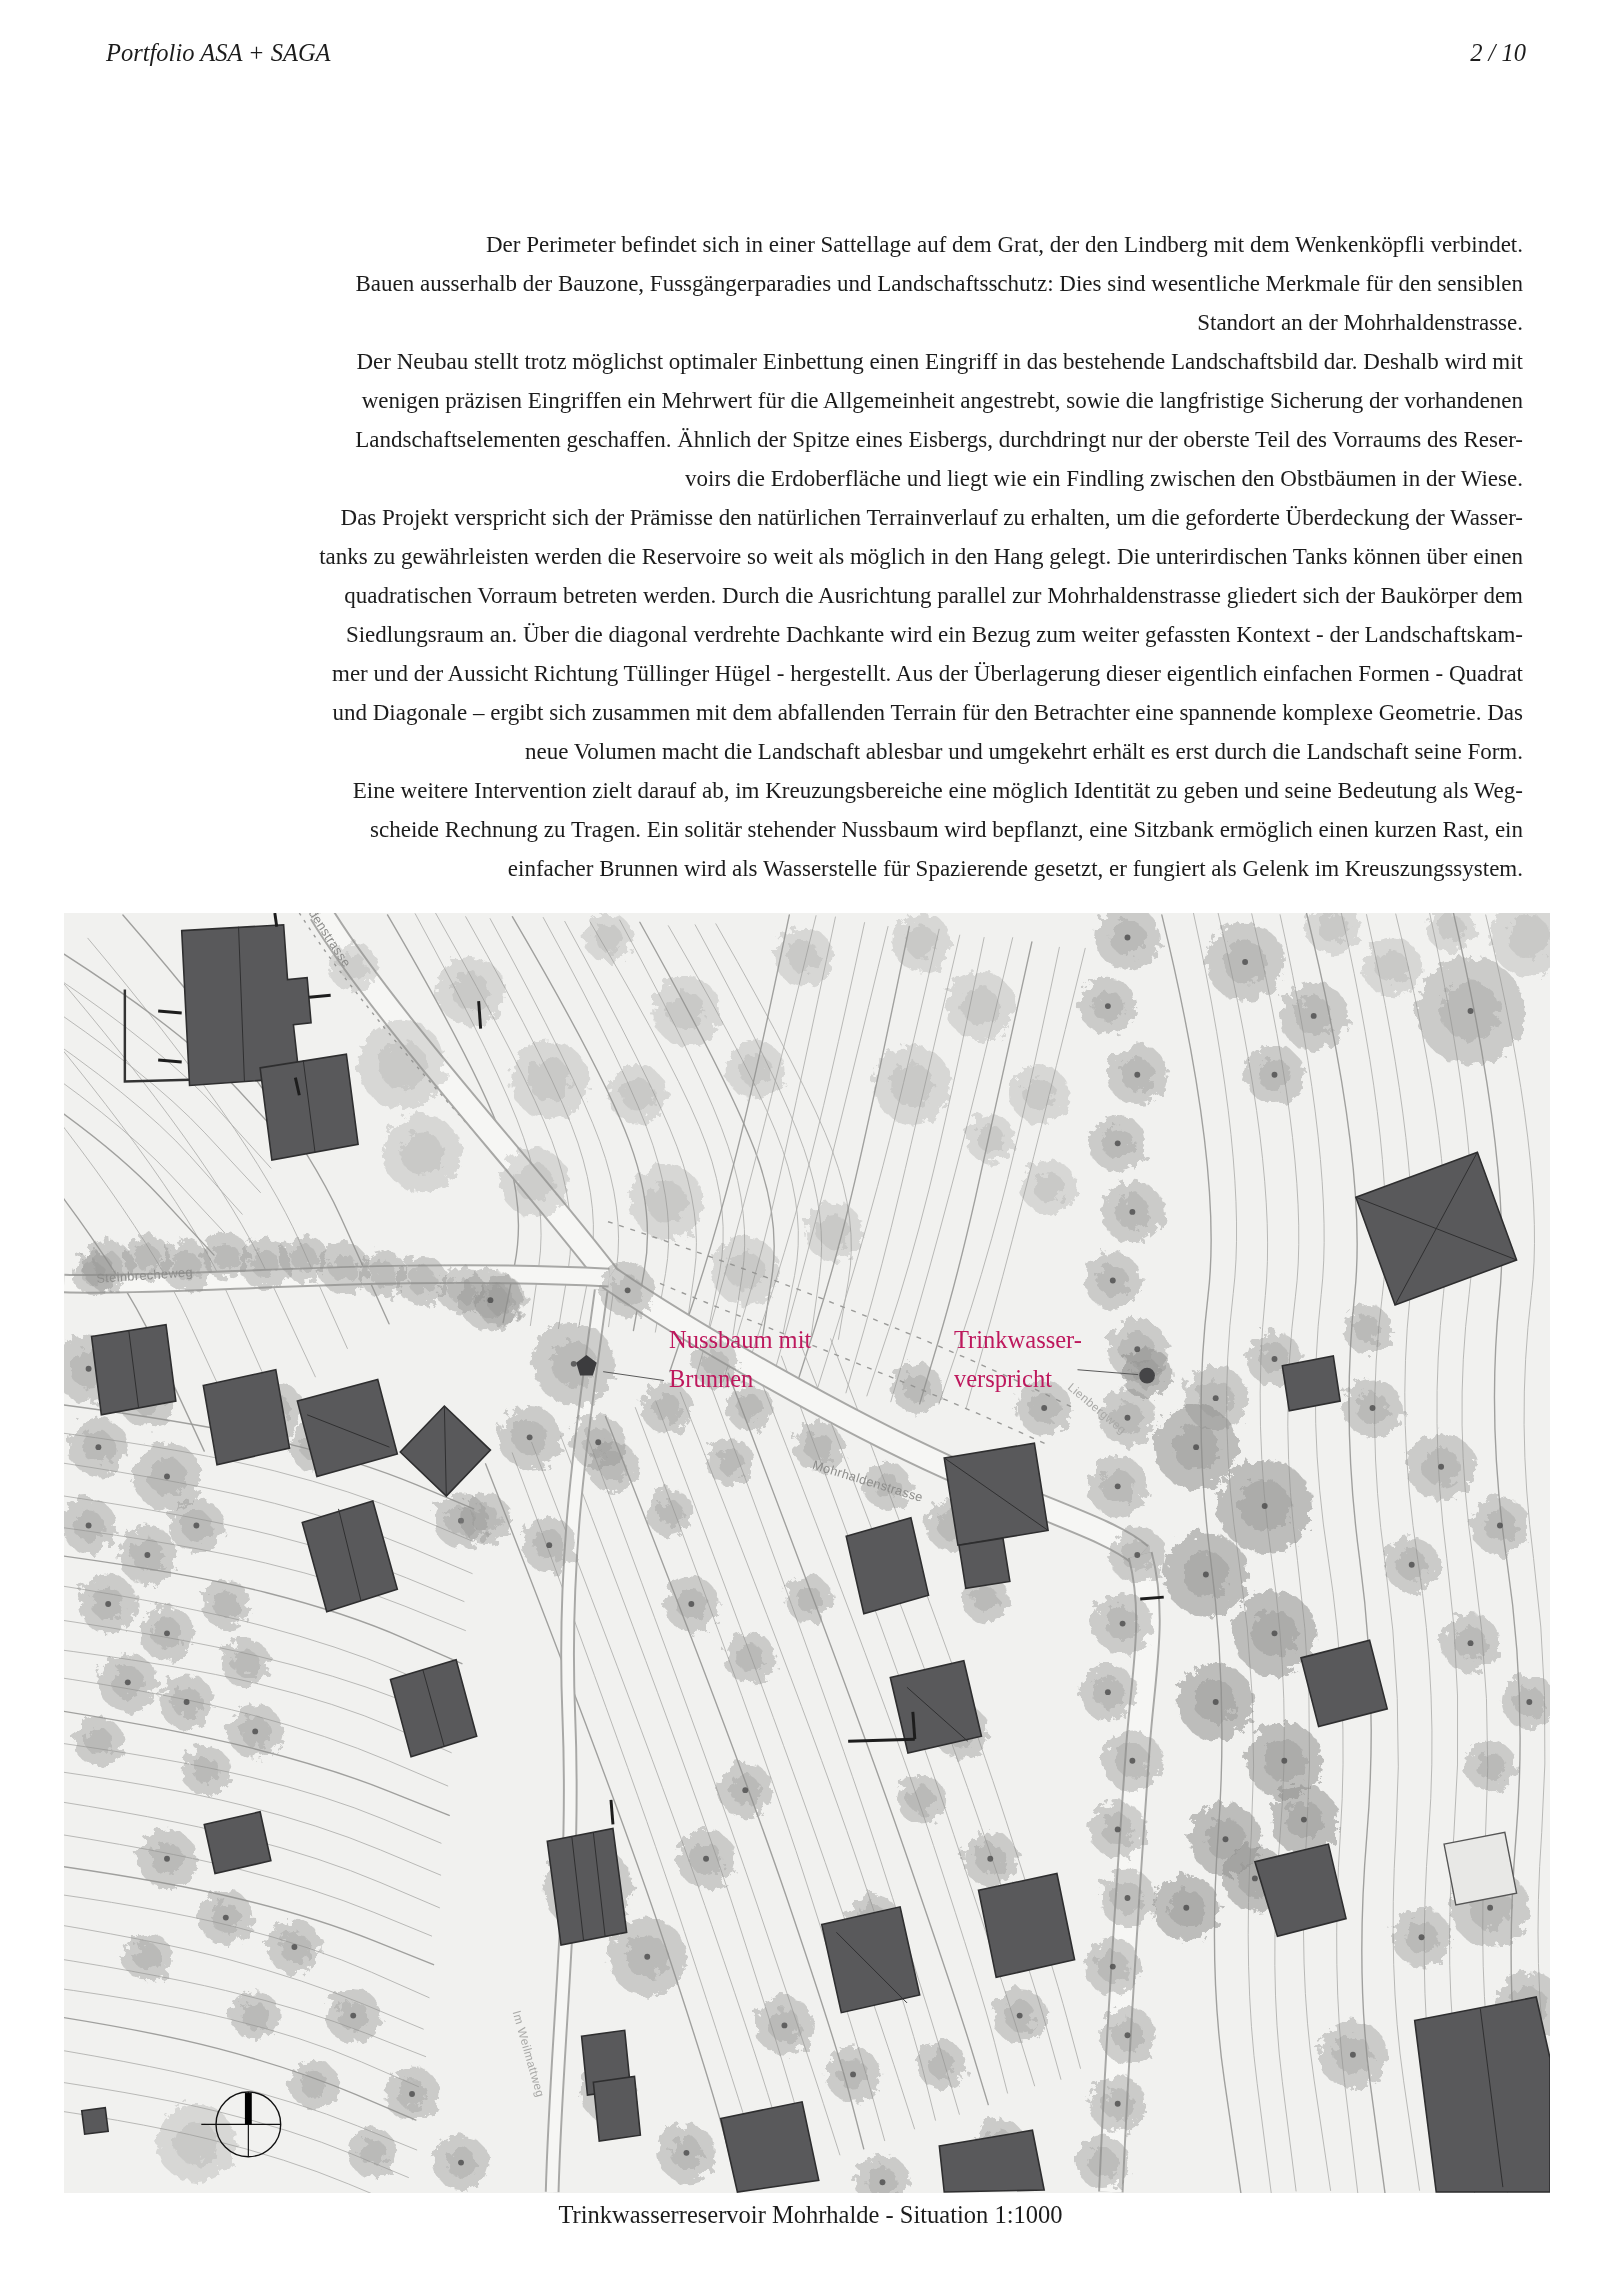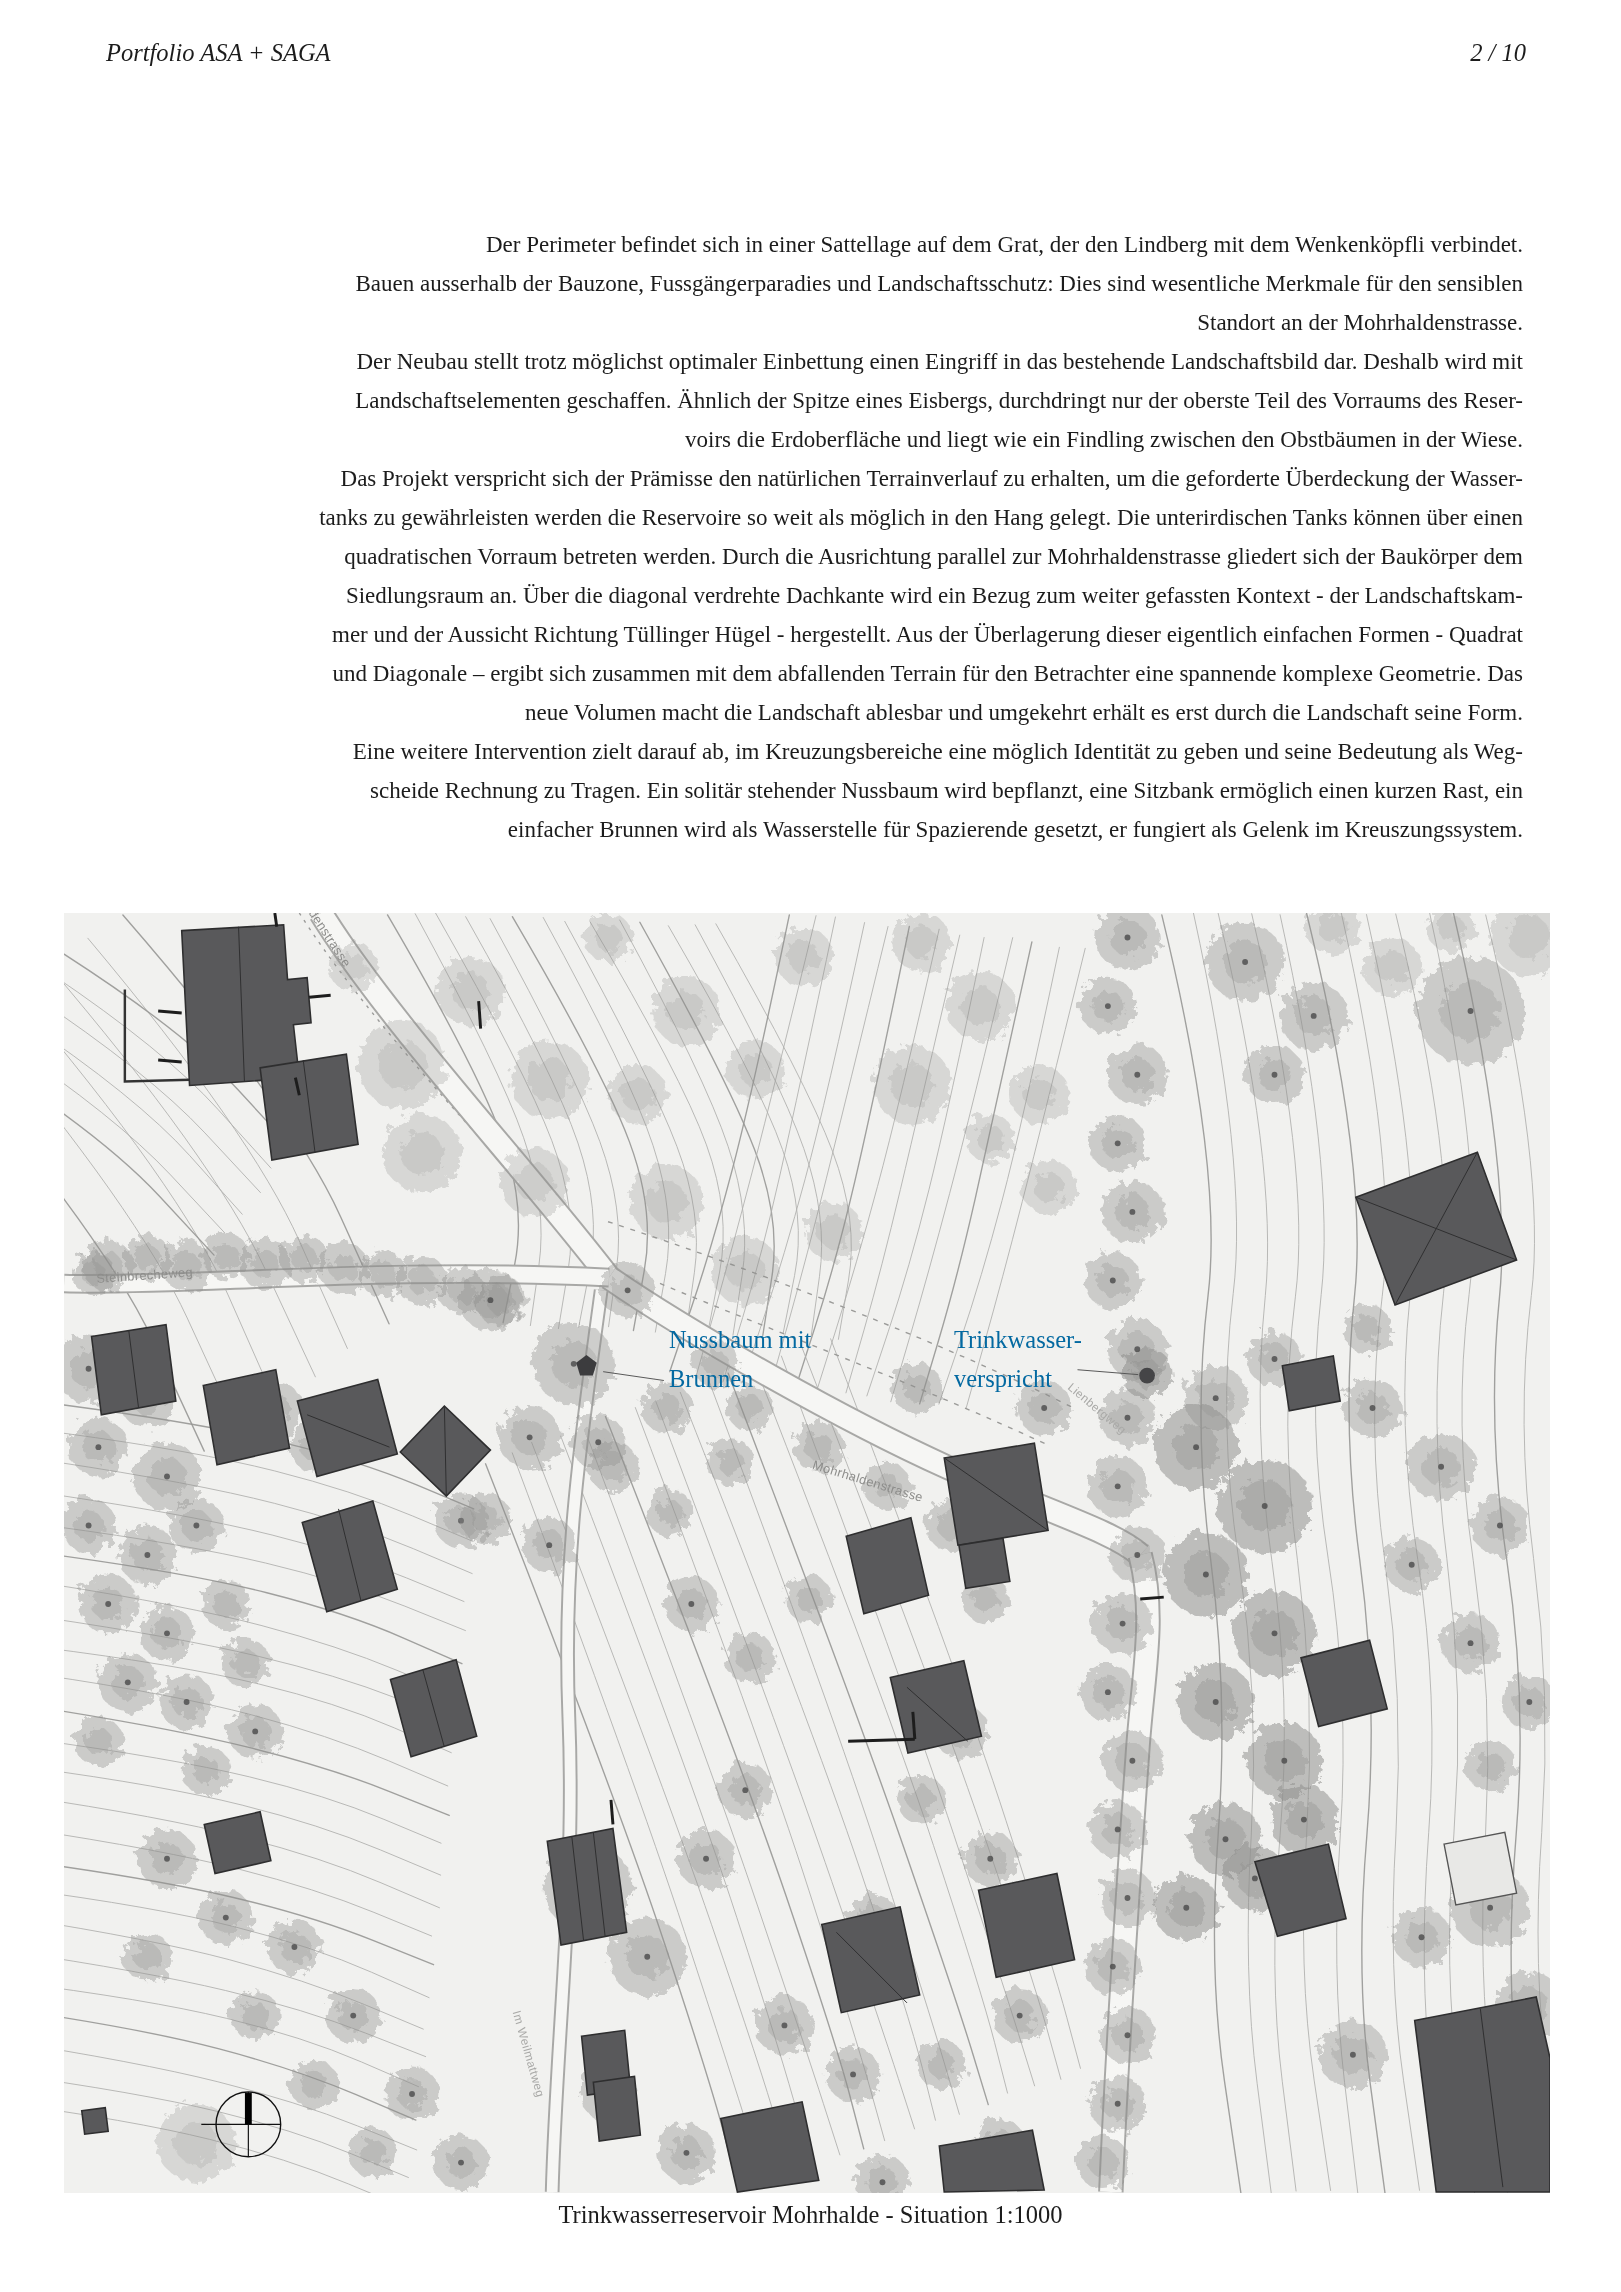--- a/index.html
+++ b/index.html
@@ -4,39 +4,40 @@
 <style>
   html,body{margin:0;padding:0;background:#fff;}
   body{width:1621px;height:2293px;position:relative;font-family:"Liberation Serif",serif;color:#1c1c1c;overflow:hidden;}
   .header{position:absolute;top:39px;left:95px;right:95px;height:33px;font-size:24.5px;font-style:italic;margin-left:11px;}
   .header .title{position:absolute;left:0;top:0;}
   .header .pageno{position:absolute;right:0;top:0;}
   .bodytext{position:absolute;top:225px;left:98px;width:1425px;font-size:23px;line-height:39px;text-align:right;}
   .bodytext div{white-space:nowrap;}
   #map{position:absolute;left:64px;top:913px;width:1486px;height:1280px;background:#f1f1ef;overflow:hidden;}
   #map svg{position:absolute;left:0;top:0;}
-  .map-label{position:absolute;font-size:24.5px;line-height:39px;color:#0369a1;}
+  .map-label{position:absolute;font-size:24.5px;line-height:39px;color:#be185d;}
   .street{position:absolute;font-family:"Liberation Sans",sans-serif;font-size:12.7px;color:#8d8d8b;letter-spacing:0.4px;transform-origin:left top;white-space:nowrap;}
   .street.faint{color:#a9a9a7;font-size:11.8px;}
   .caption{position:absolute;top:2201px;left:0;width:100%;text-align:center;font-size:24.5px;}
   .caption b{font-weight:normal;}
 </style>
 </head>
 <body>
 
 <div class="header">
   <span class="title">Portfolio ASA + SAGA</span>
   <span class="pageno">2 / 10</span>
 </div>
 
 <div class="bodytext">
   <div>Der Perimeter befindet sich in einer Sattellage auf dem Grat, der den Lindberg mit dem Wenkenköpfli verbindet.</div>
   <div>Bauen ausserhalb der Bauzone, Fussgängerparadies und Landschaftsschutz: Dies sind wesentliche Merkmale für den sensiblen</div>
   <div>Standort an der Mohrhaldenstrasse.</div>
   <div>Der Neubau stellt trotz möglichst optimaler Einbettung einen Eingriff in das bestehende Landschaftsbild dar. Deshalb wird mit</div>
+  <div>wenigen präzisen Eingriffen ein Mehrwert für die Allgemeinheit angestrebt, sowie die langfristige Sicherung der vorhandenen</div>
   <div>Landschaftselementen geschaffen. Ähnlich der Spitze eines Eisbergs, durchdringt nur der oberste Teil des Vorraums des Reser-</div>
   <div>voirs die Erdoberfläche und liegt wie ein Findling zwischen den Obstbäumen in der Wiese.</div>
   <div>Das Projekt verspricht sich der Prämisse den natürlichen Terrainverlauf zu erhalten, um die geforderte Überdeckung der Wasser-</div>
   <div>tanks zu gewährleisten werden die Reservoire so weit als möglich in den Hang gelegt. Die unterirdischen Tanks können über einen</div>
   <div>quadratischen Vorraum betreten werden. Durch die Ausrichtung parallel zur Mohrhaldenstrasse gliedert sich der Baukörper dem</div>
   <div>Siedlungsraum an. Über die diagonal verdrehte Dachkante wird ein Bezug zum weiter gefassten Kontext - der Landschaftskam-</div>
   <div>mer und der Aussicht Richtung Tüllinger Hügel - hergestellt. Aus der Überlagerung dieser eigentlich einfachen Formen - Quadrat</div>
   <div>und Diagonale – ergibt sich zusammen mit dem abfallenden Terrain für den Betrachter eine spannende komplexe Geometrie. Das</div>
   <div>neue Volumen macht die Landschaft ablesbar und umgekehrt erhält es erst durch die Landschaft seine Form.</div>
   <div>Eine weitere Intervention zielt darauf ab, im Kreuzungsbereiche eine möglich Identität zu geben und seine Bedeutung als Weg-</div>

